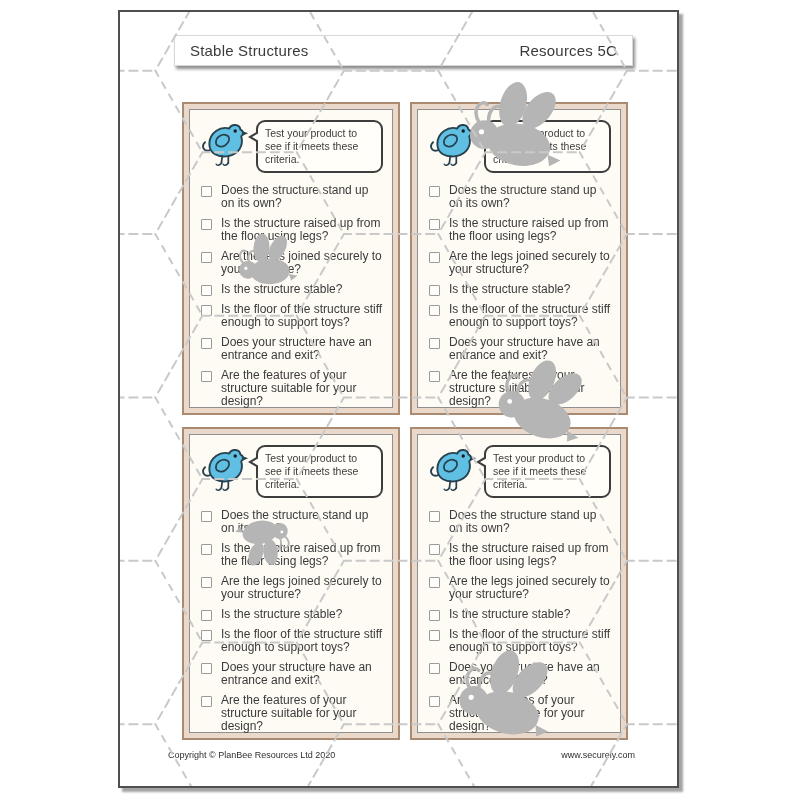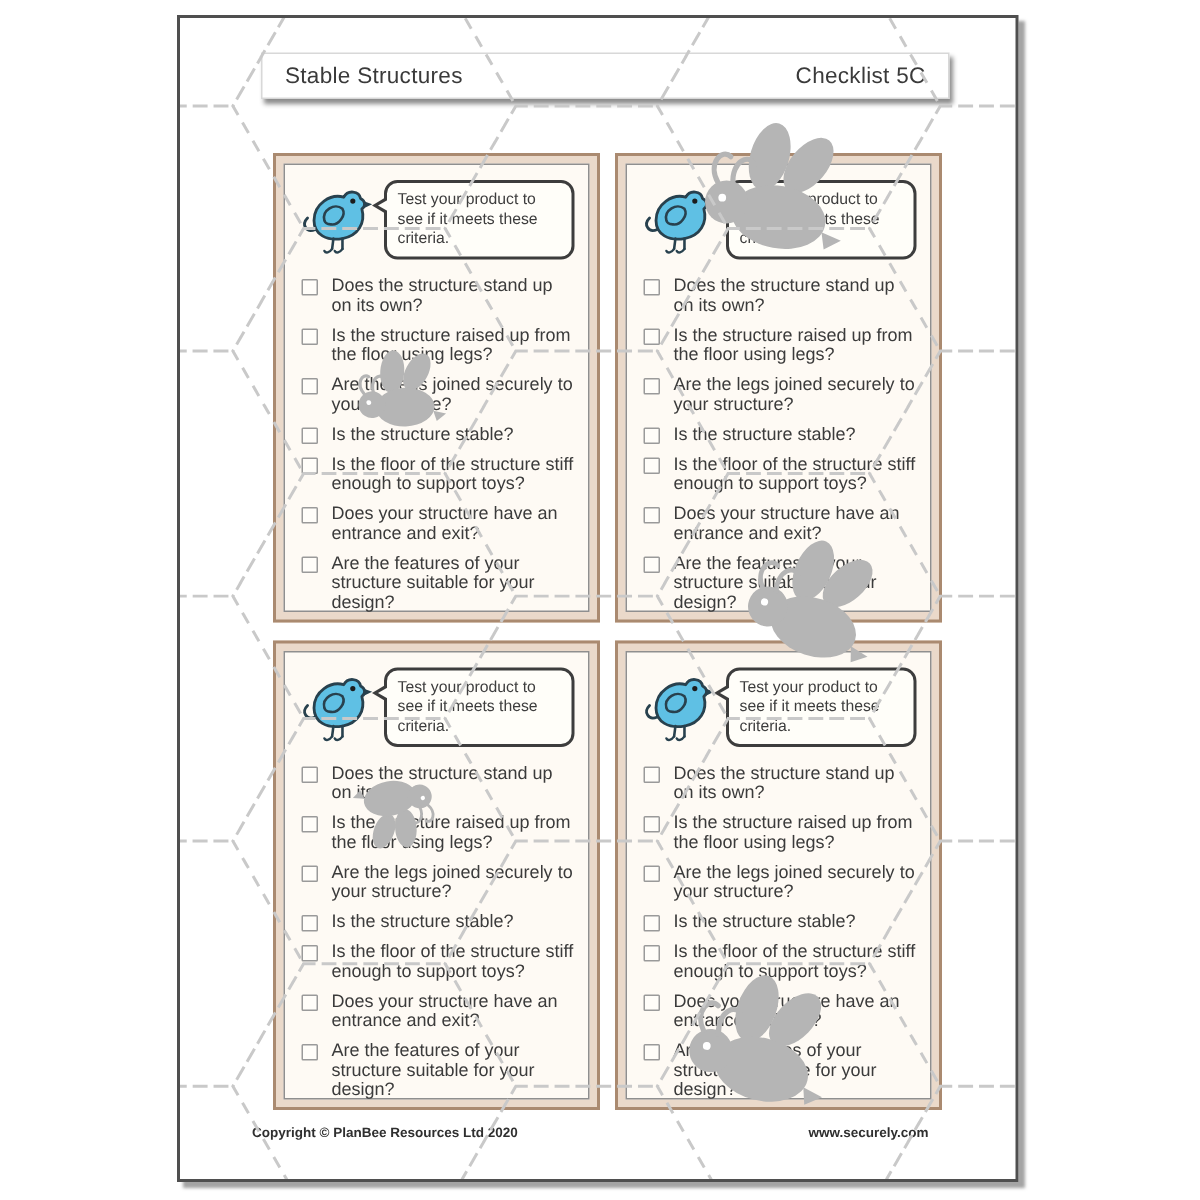--- a/index.html
+++ b/index.html
@@ -29,21 +29,21 @@
     display:grid; grid-template-columns:218px 218px; grid-auto-rows:313px;
     column-gap:10px; row-gap:12px;
   }
   .card {
     border:2px solid #aa8a70; background:#ead9ca; padding:5px; box-sizing:border-box;
   }
   .card-inner {
     border:1px solid #8f8f8f; background:#fefaf4; height:100%; box-sizing:border-box;
     padding:8px 9px 4px 9px;
   }
-  .card-top { display:flex; align-items:flex-end; }
+  .card-top { display:flex; align-items:flex-start; }
   .bird { flex:0 0 auto; width:50px; height:52px; }
   .bird svg { width:50px; height:52px; display:block; }
   .bubble {
     position:relative; margin-left:7px; margin-top:2px; max-width:134px;
     border:2px solid #3d3d3d; border-radius:9px; background:#fffef9;
     padding:5px 7px; font-size:10.5px; line-height:13px; color:#3d3d3d;
   }
   .bubble::before {
     content:""; position:absolute; left:-10px; top:9px;
     border-top:6px solid transparent; border-bottom:6px solid transparent;
@@ -56,23 +56,23 @@
   }
   .checklist { margin:11px 0 0 0; padding:0; list-style:none; }
   .check-item { display:flex; margin-bottom:7px; }
   .checkbox {
     flex:0 0 auto; width:9px; height:9px; border:1px solid #9a9a9a;
     background:#fffdf9; margin:2px 9px 0 2px; border-radius:1px;
   }
   .check-label { font-size:12px; line-height:13px; color:#3b3b3b; }
 
   .footer {
-    position:absolute; left:0; right:16px; bottom:26px; z-index:2;
+    position:absolute; left:0; right:0; bottom:26px; z-index:2;
     display:flex; justify-content:space-between; padding:0 42px 0 48px;
-    font-size:9px; font-weight:bold; color:#2f2f2f;
+    font-size:9px; font-weight:normal; color:#2f2f2f;
   }
 
   .bee { position:absolute; z-index:3; }
   .bee-shape-fill { fill:#b5b5b5; }
   .defs-hidden { position:absolute; width:0; height:0; overflow:hidden; }
 </style>
 </head>
 <body>
 
 <svg class="defs-hidden" aria-hidden="true">
@@ -95,21 +95,21 @@
       <path d="M27 42 L26 50 M34 42 L34 50" fill="none" stroke="#28414e" stroke-width="2" stroke-linecap="round"></path>
       <path d="M26 50 C24 53 21 53.5 20 51.5 M34 50 C32 53 29 53.5 28 51.5" fill="none" stroke="#28414e" stroke-width="1.8" stroke-linecap="round"></path>
     </g>
   </defs>
 </svg>
 
 <div class="page">
 
   <div class="header-bar">
     <span>Stable Structures</span>
-    <span>Checklist 5C</span>
+    <span>Resources 5C</span>
   </div>
 
   <div class="cards-grid">
   <div class="card">
     <div class="card-inner">
       <div class="card-top">
         <span class="bird">
           <svg viewBox="0 0 58 56">
                 <use href="#bird-shape"></use>
               </svg>

